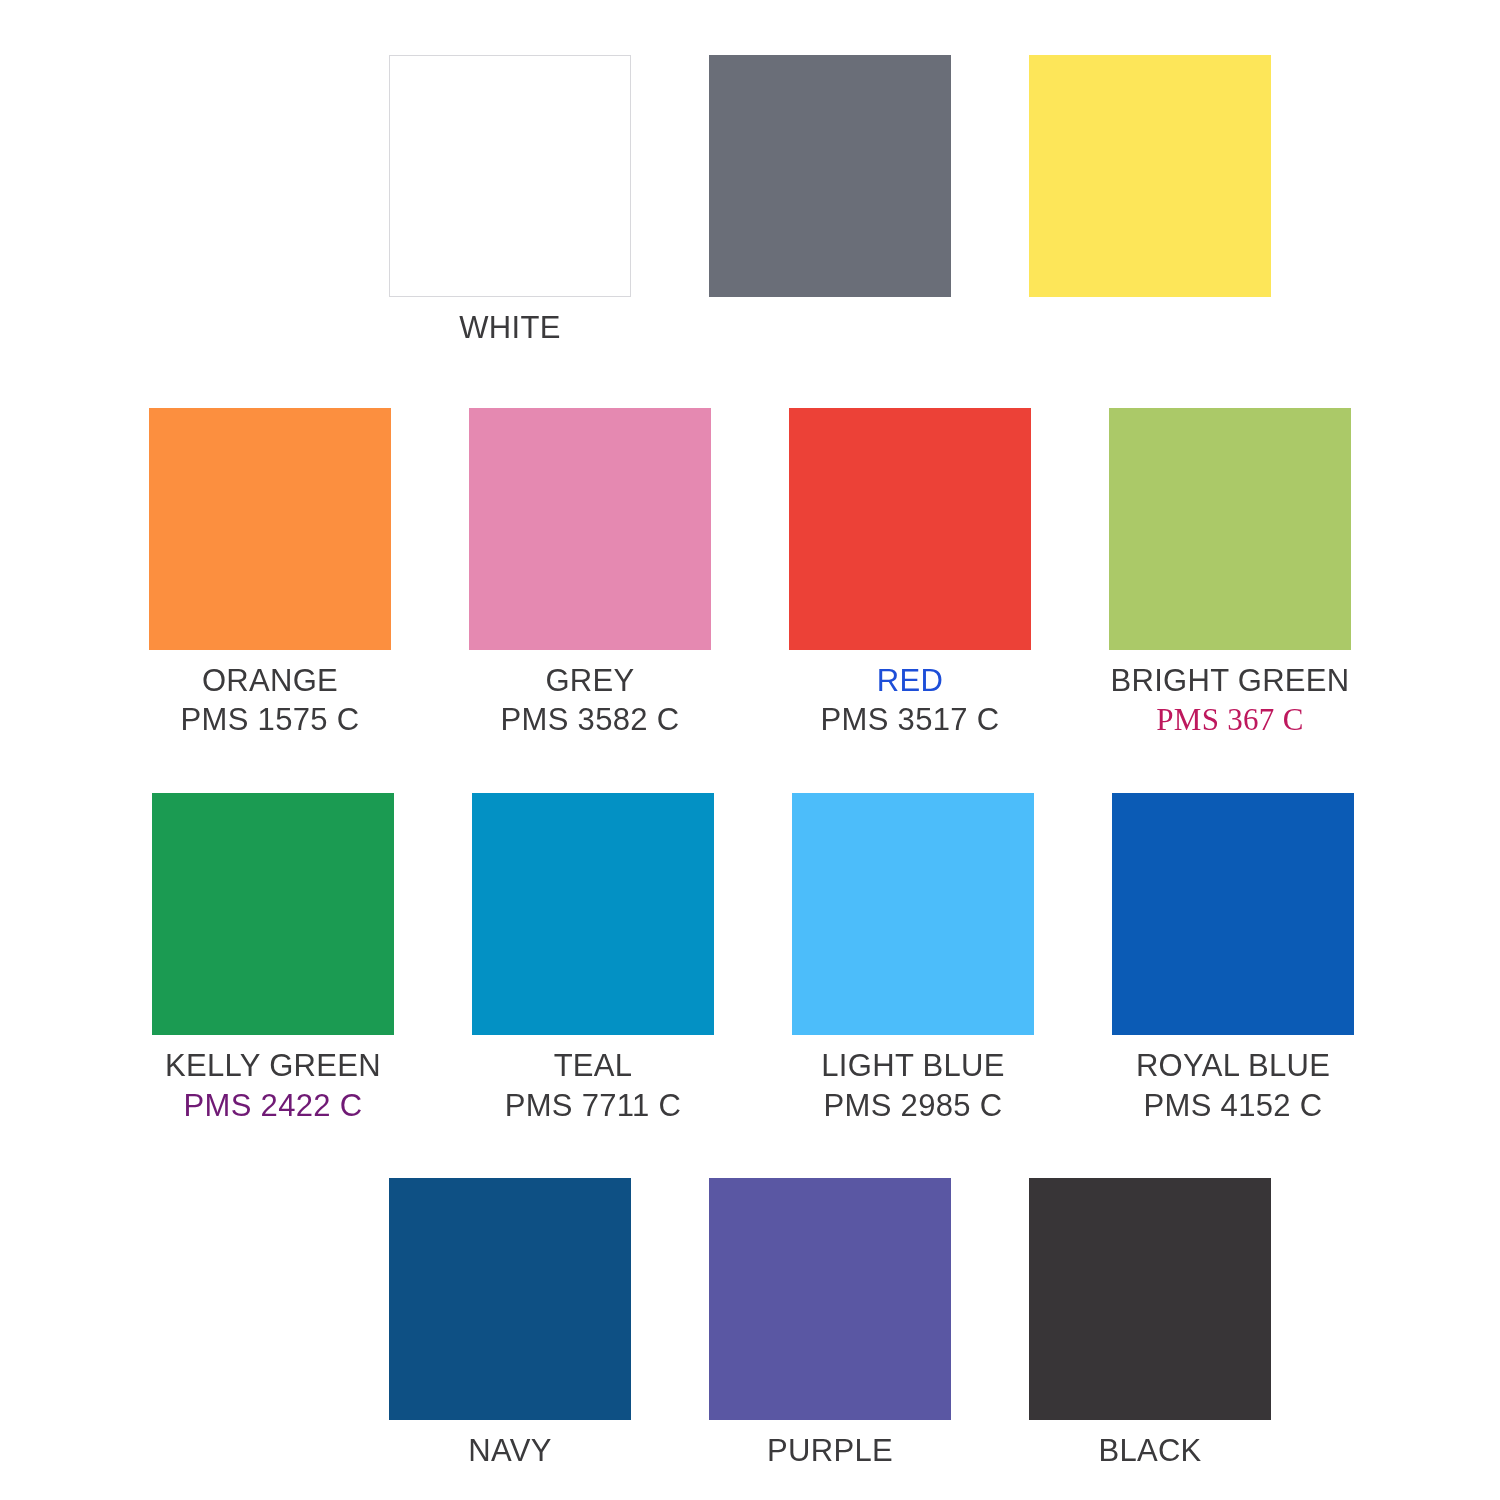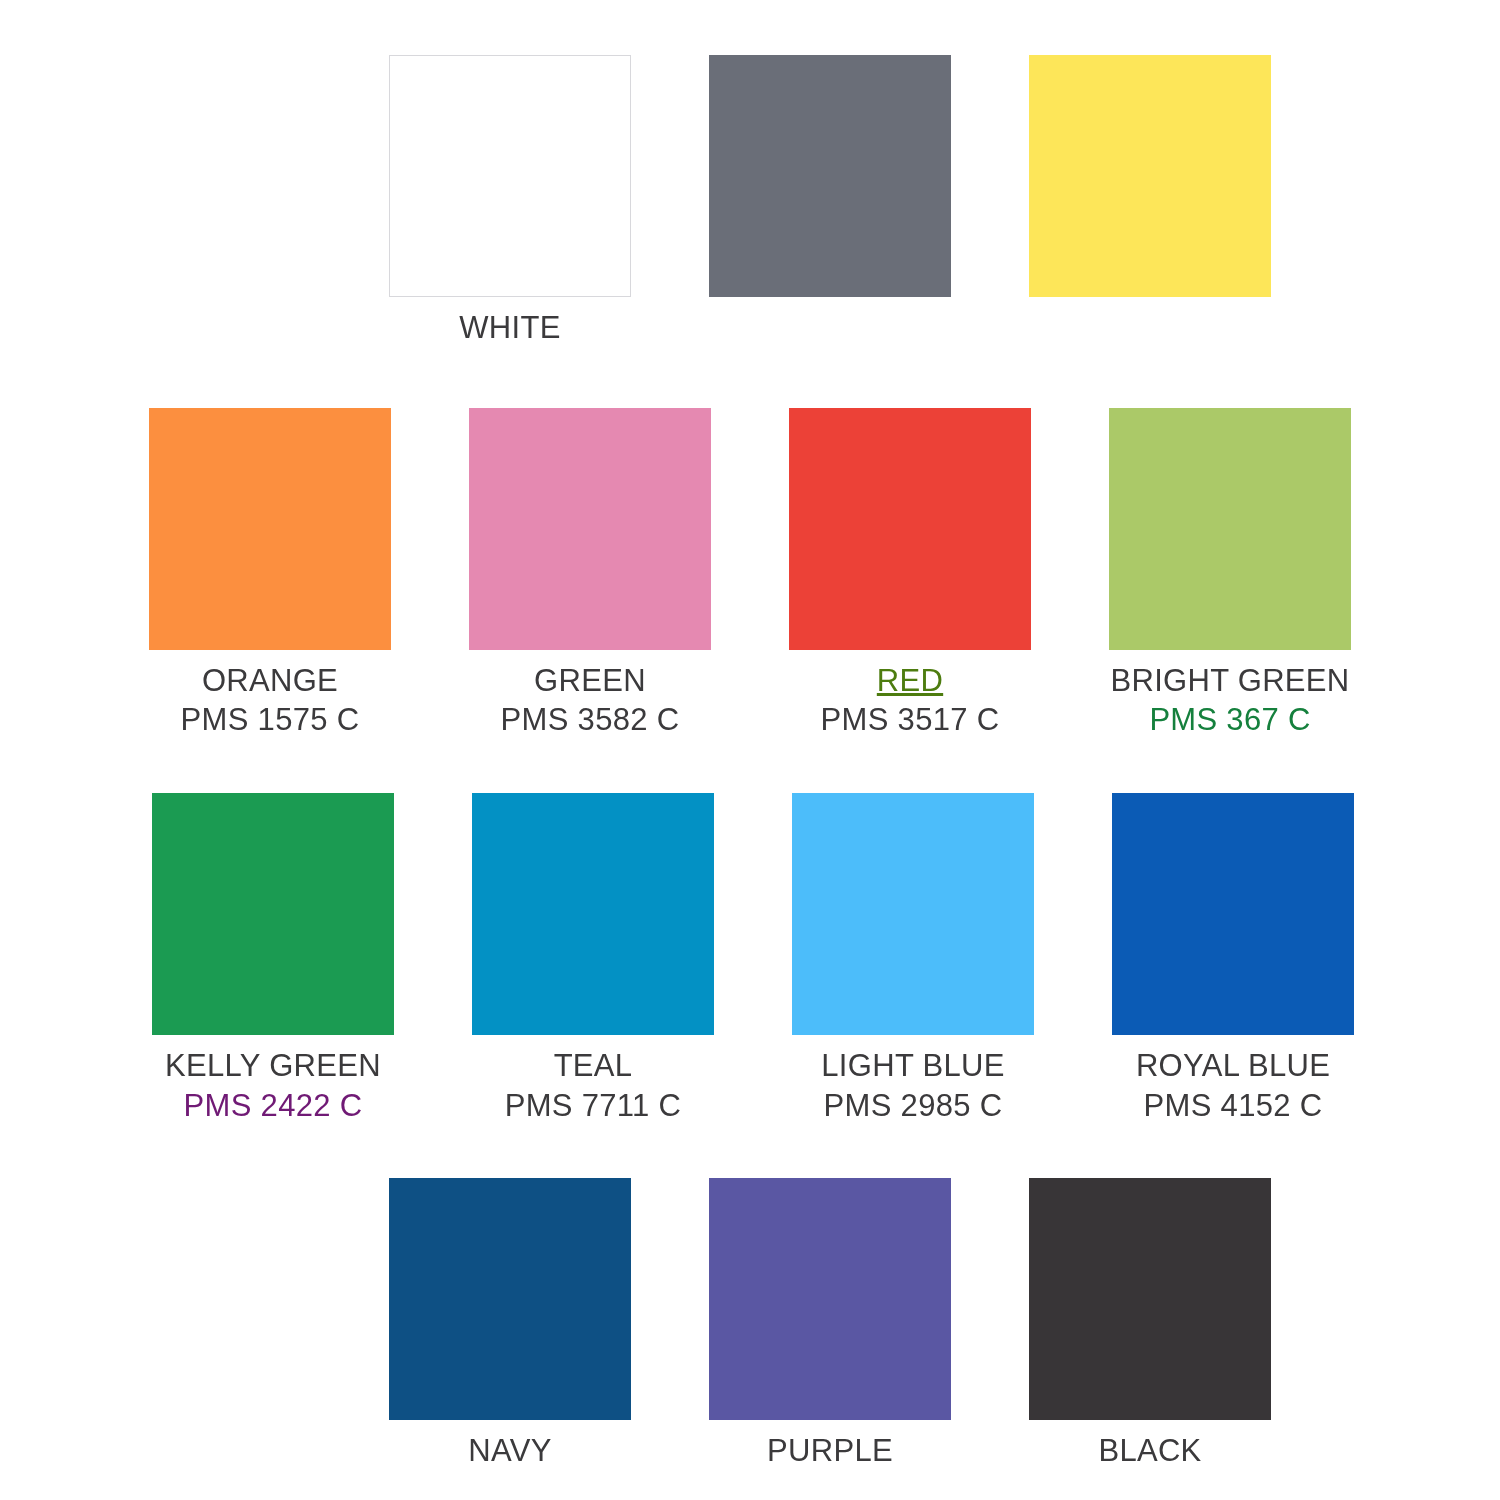--- a/index.html
+++ b/index.html
@@ -104,36 +104,36 @@
     <div class="swatch-cell">
       <div class="swatch-chip" style="background: rgb(252, 143, 63);"></div>
       <div class="swatch-labels">
         <span class="swatch-name" style="color: rgb(59, 58, 60);">ORANGE</span>
         <span class="swatch-pms" style="color: rgb(59, 58, 60);">PMS 1575 C</span>
       </div>
     </div>
     <div class="swatch-cell">
       <div class="swatch-chip" style="background: rgb(229, 137, 177);"></div>
       <div class="swatch-labels">
-        <span class="swatch-name" style="color: rgb(59, 58, 60);">GREEN</span>
+        <span class="swatch-name" style="color: rgb(59, 58, 60);">GREY</span>
         <span class="swatch-pms" style="color: rgb(59, 58, 60);">PMS 3582 C</span>
       </div>
     </div>
     <div class="swatch-cell">
       <div class="swatch-chip" style="background: rgb(236, 65, 55);"></div>
       <div class="swatch-labels">
-        <span class="swatch-name" style="color: #4d7c0f; text-decoration: underline;">RED</span>
+        <span class="swatch-name" style="color: #1d4ed8;">RED</span>
         <span class="swatch-pms" style="color: rgb(59, 58, 60);">PMS 3517 C</span>
       </div>
     </div>
     <div class="swatch-cell">
       <div class="swatch-chip" style="background: rgb(171, 201, 104);"></div>
       <div class="swatch-labels">
         <span class="swatch-name" style="color: rgb(59, 58, 60);">BRIGHT GREEN</span>
-        <span class="swatch-pms" style="color: #15803d;">PMS 367 C</span>
+        <span class="swatch-pms" style="color: #be185d; font-family: Liberation Serif, serif;">PMS 367 C</span>
       </div>
     </div>
   </div>
 
   <div class="palette-row row-3">
     <div class="swatch-cell">
       <div class="swatch-chip" style="background: rgb(27, 155, 82);"></div>
       <div class="swatch-labels">
         <span class="swatch-name" style="color: rgb(59, 58, 60);">KELLY GREEN</span>
         <span class="swatch-pms" style="color: #701a75;">PMS 2422 C</span>

